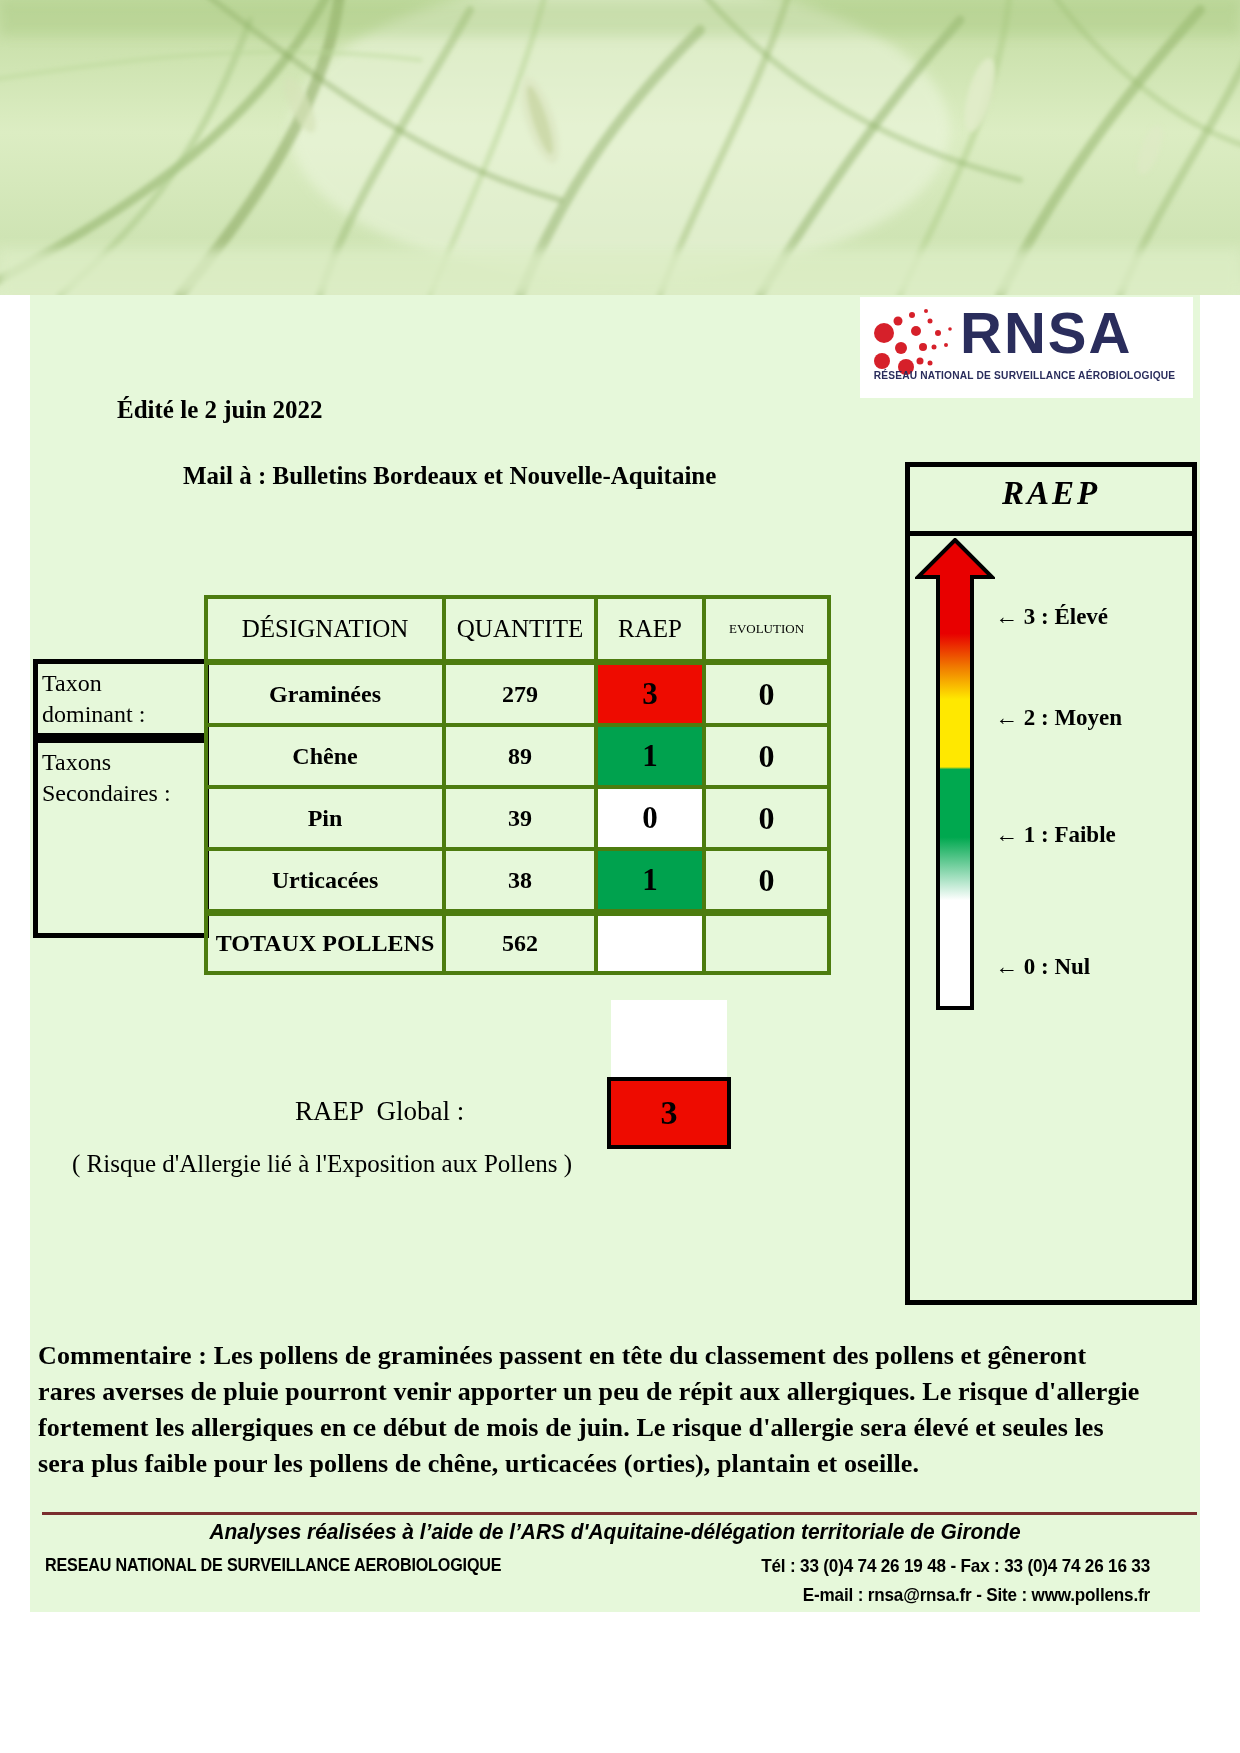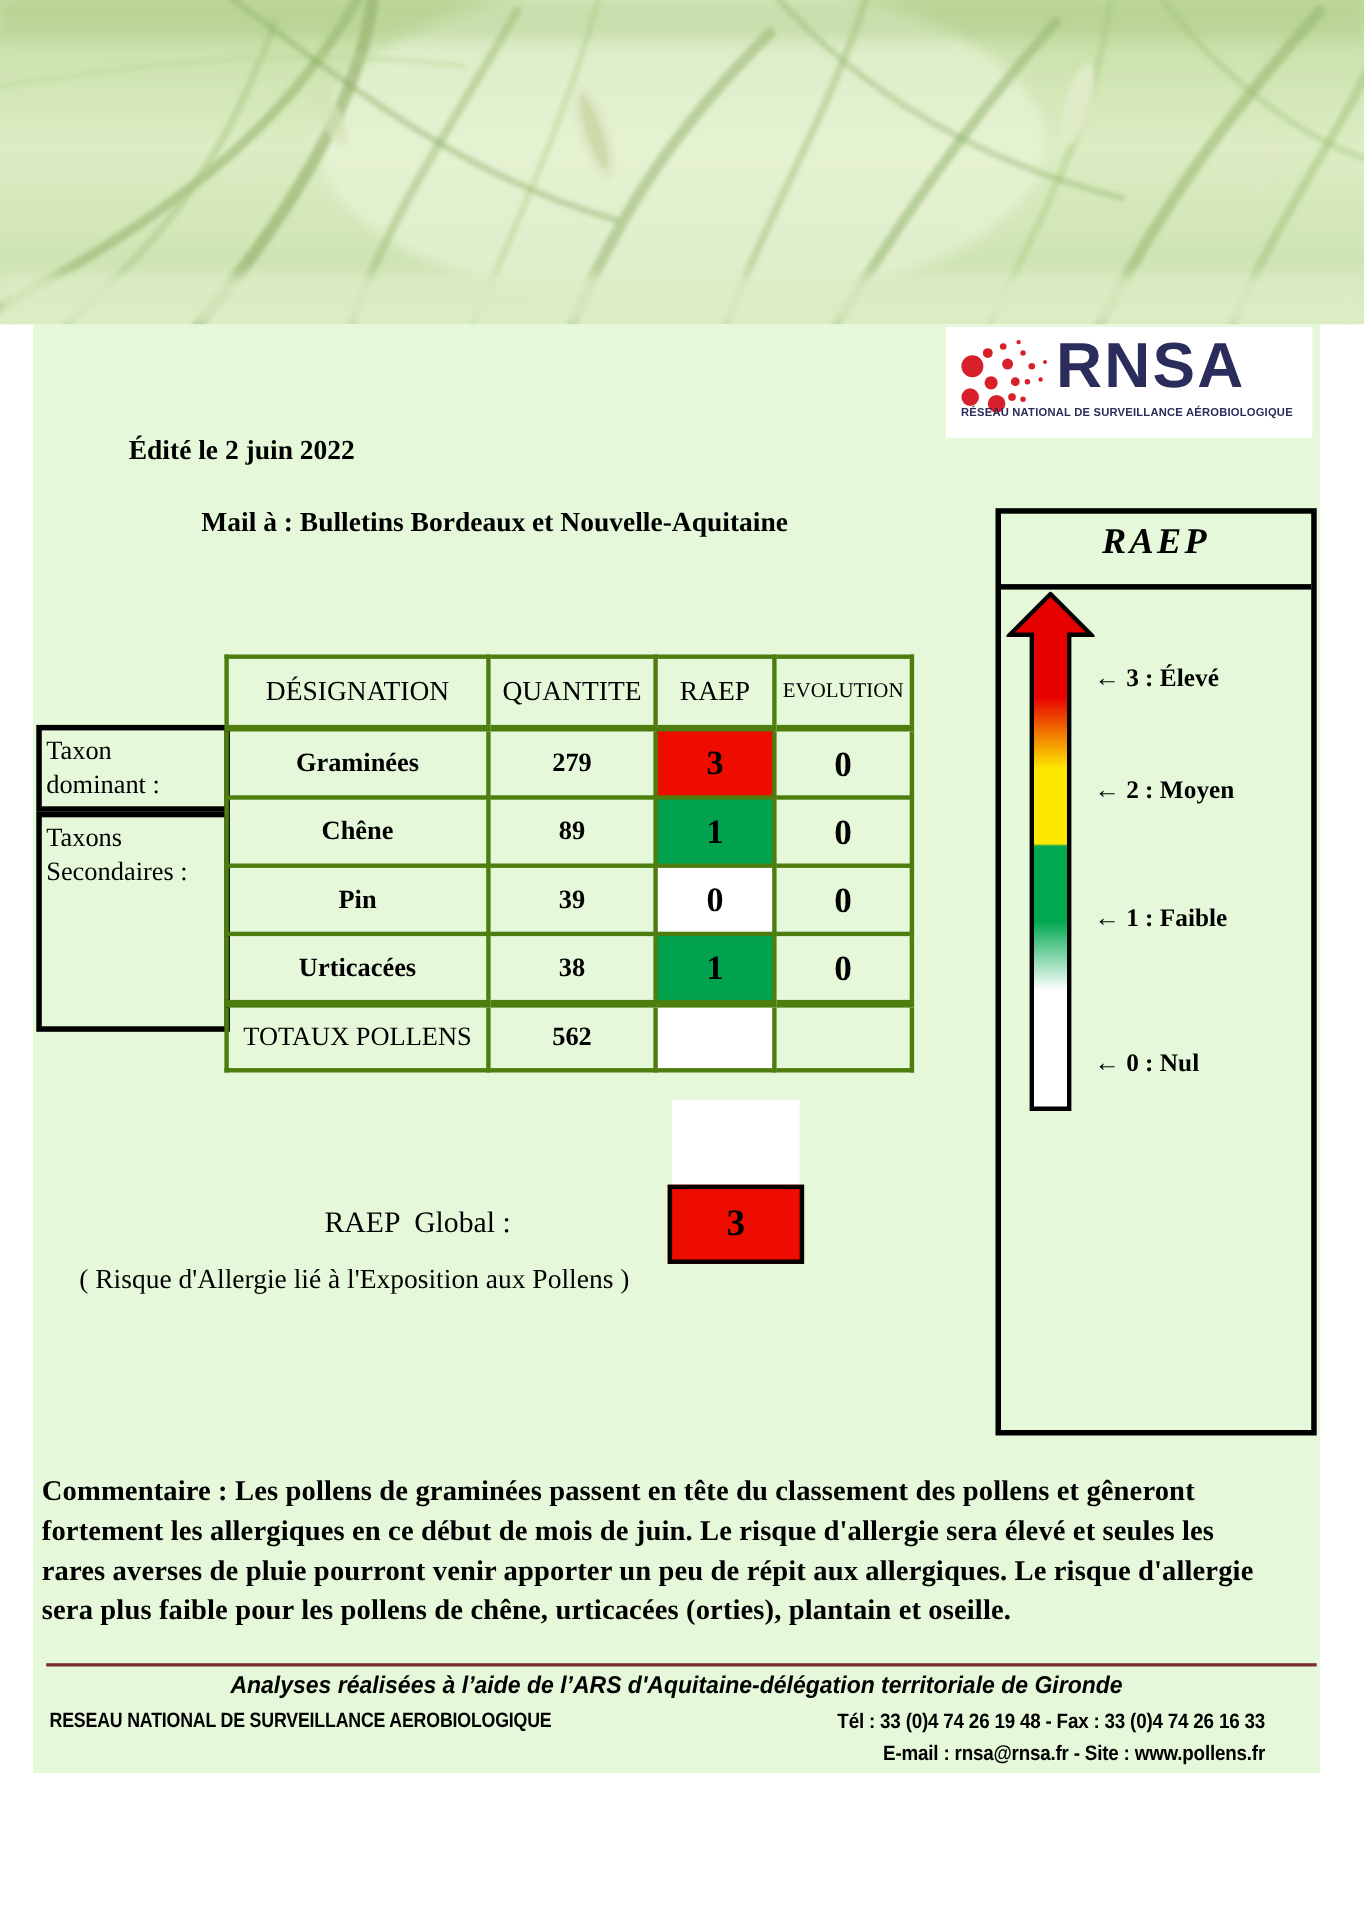--- a/index.html
+++ b/index.html
@@ -21,31 +21,31 @@
                 font-family:"Liberation Sans",sans-serif;font-weight:bold;font-size:10.5px;
                 letter-spacing:.2px;color:var(--c-navy);transform:scaleX(.97);}
   #edited-line{left:117px;top:396px;font-size:25px;font-weight:bold;}
   #mail-line{left:183px;top:462px;font-size:25px;font-weight:bold;}
 
   
   #pollen-table{position:absolute;left:204px;top:595px;border-collapse:collapse;table-layout:fixed;}
   #pollen-table td{border:4px solid #4d7c0f;text-align:center;vertical-align:middle;padding:0;}
   #pollen-table{border:3px solid #000;}
   #pollen-table .hdr td{height:60px;font-size:25px;border-bottom-width:6px;}
-  #pollen-table .hdr td.ev{font-size:19px;}
+  #pollen-table .hdr td.ev{font-size:13px;}
   #pollen-table .drow td{height:58px;}
   #pollen-table .total td{height:55px;border-top-width:7px;}
   .cell-name{font-size:24px;font-weight:bold;}
   .cell-qty{font-size:24px;font-weight:bold;}
   .cell-raep{font-size:31px;font-weight:bold;}
   .cell-evo{font-size:32px;font-weight:bold;}
   .raep-red{background:var(--c-red);}
   .raep-green{background:var(--c-green);}
   .raep-white{background:#fff;}
-  .cell-total{font-size:24px;font-weight:normal;letter-spacing:0px;}
+  .cell-total{font-size:24px;font-weight:bold;letter-spacing:0px;}
 
   
   .group-box{border:5px solid #000;}
   #group-box-dominant{left:33px;top:659px;width:166px;height:69px;}
   #group-box-secondary{left:33px;top:738px;width:166px;height:190px;}
   .group-label{font-size:24px;line-height:31px;padding:4px 0 0 4px;}
 
   
   #white-strip{left:611px;top:1000px;width:116px;height:80px;background:#fff;}
   #raep-global-box{left:607px;top:1077px;width:116px;height:64px;background:var(--c-red);
@@ -243,22 +243,22 @@
       <polygon points="40,2 77,39 57,39 57,470 23,470 23,39 3,39" fill="url(#scaleGrad)" stroke="#000" stroke-width="4" stroke-linejoin="miter"></polygon>
     </svg>
     <div class="scale-label" id="scale-l3">← 3 : Élevé</div>
     <div class="scale-label" id="scale-l2">← 2 : Moyen</div>
     <div class="scale-label" id="scale-l1">← 1 : Faible</div>
     <div class="scale-label" id="scale-l0">← 0 : Nul</div>
   </div>
 
   <div class="abs" id="commentary">
     <div>Commentaire : Les pollens de graminées passent en tête du classement des pollens et gêneront</div>
+    <div>rares averses de pluie pourront venir apporter un peu de répit aux allergiques. Le risque d'allergie</div>
     <div>fortement les allergiques en ce début de mois de juin. Le risque d'allergie sera élevé et seules les</div>
-    <div>rares averses de pluie pourront venir apporter un peu de répit aux allergiques. Le risque d'allergie</div>
     <div>sera plus faible pour les pollens de chêne, urticacées (orties), plantain et oseille.</div>
   </div>
 
   <div class="abs" id="footer-rule"></div>
   <div class="abs" id="analyses-line">Analyses réalisées à l’aide de l’ARS d'Aquitaine-délégation territoriale de Gironde</div>
   <div class="abs" id="footer-left">RESEAU NATIONAL DE SURVEILLANCE AEROBIOLOGIQUE</div>
   <div class="abs" id="footer-right">
     <div class="frline">Tél : 33 (0)4 74 26 19 48 - Fax : 33 (0)4 74 26 16 33</div>
     <div class="frline">E-mail : rnsa@rnsa.fr - Site : www.pollens.fr</div>
   </div>

